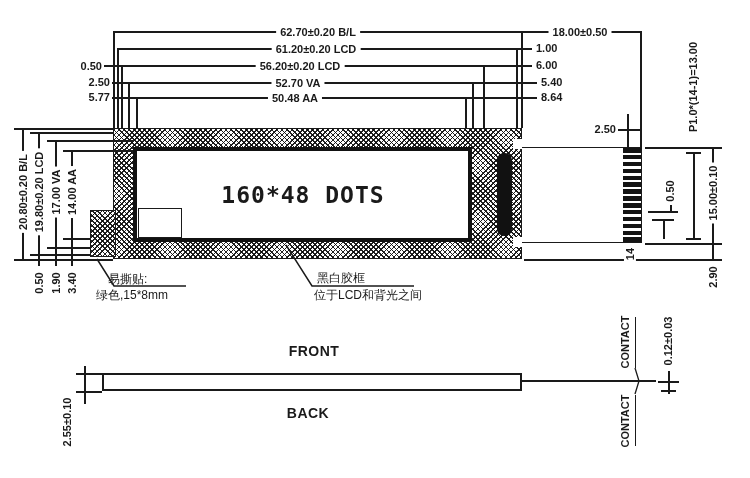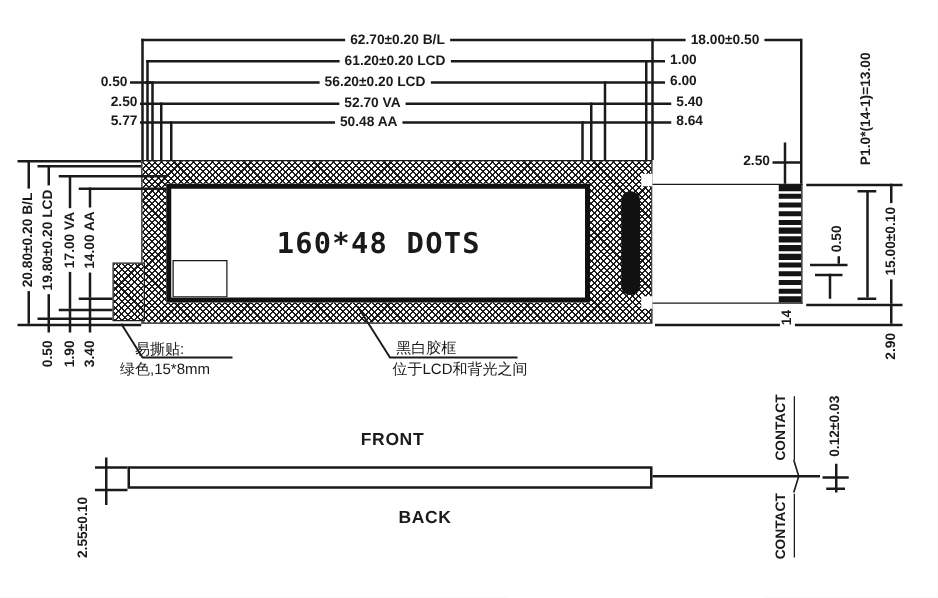--- a/index.html
+++ b/index.html
@@ -170,21 +170,21 @@
 
   <div class="vlab" style="left:630px;top:254px;">14</div>
 
   <div class="note" style="left:108px;top:272px;">易撕贴:</div>
   <div class="note" style="left:96px;top:288px;">绿色,15*8mm</div>
   <div class="note" style="left:317px;top:271px;">黑白胶框</div>
   <div class="note" style="left:314px;top:288px;">位于LCD和背光之间</div>
 
   <div class="viewlab" style="left:314px;top:351px;">FRONT</div>
   <div style="position:absolute;left:102px;top:373px;width:420px;height:18px;background:#fff;border:2px solid #1a1a1a;"></div>
-  <div class="viewlab" style="left:308px;top:413px;margin-left:32px;">BACK</div>
+  <div class="viewlab" style="left:308px;top:413px;">BACK</div>
 
   <div class="hl" style="left:76px;top:373px;width:26px;"></div>
   <div class="hl" style="left:76px;top:391px;width:26px;"></div>
   <div class="vl" style="left:84px;top:366px;height:38px;"></div>
   <div class="vlab" style="left:67px;top:422px;">2.55±0.10</div>
 
   <div class="hl2" style="left:522px;top:380px;width:134px;"></div>
 
   <div class="vlab" style="left:625px;top:342px;background:transparent;">CONTACT</div>
   <div class="vl" style="left:635px;top:317px;height:51px;width:1px;"></div>

